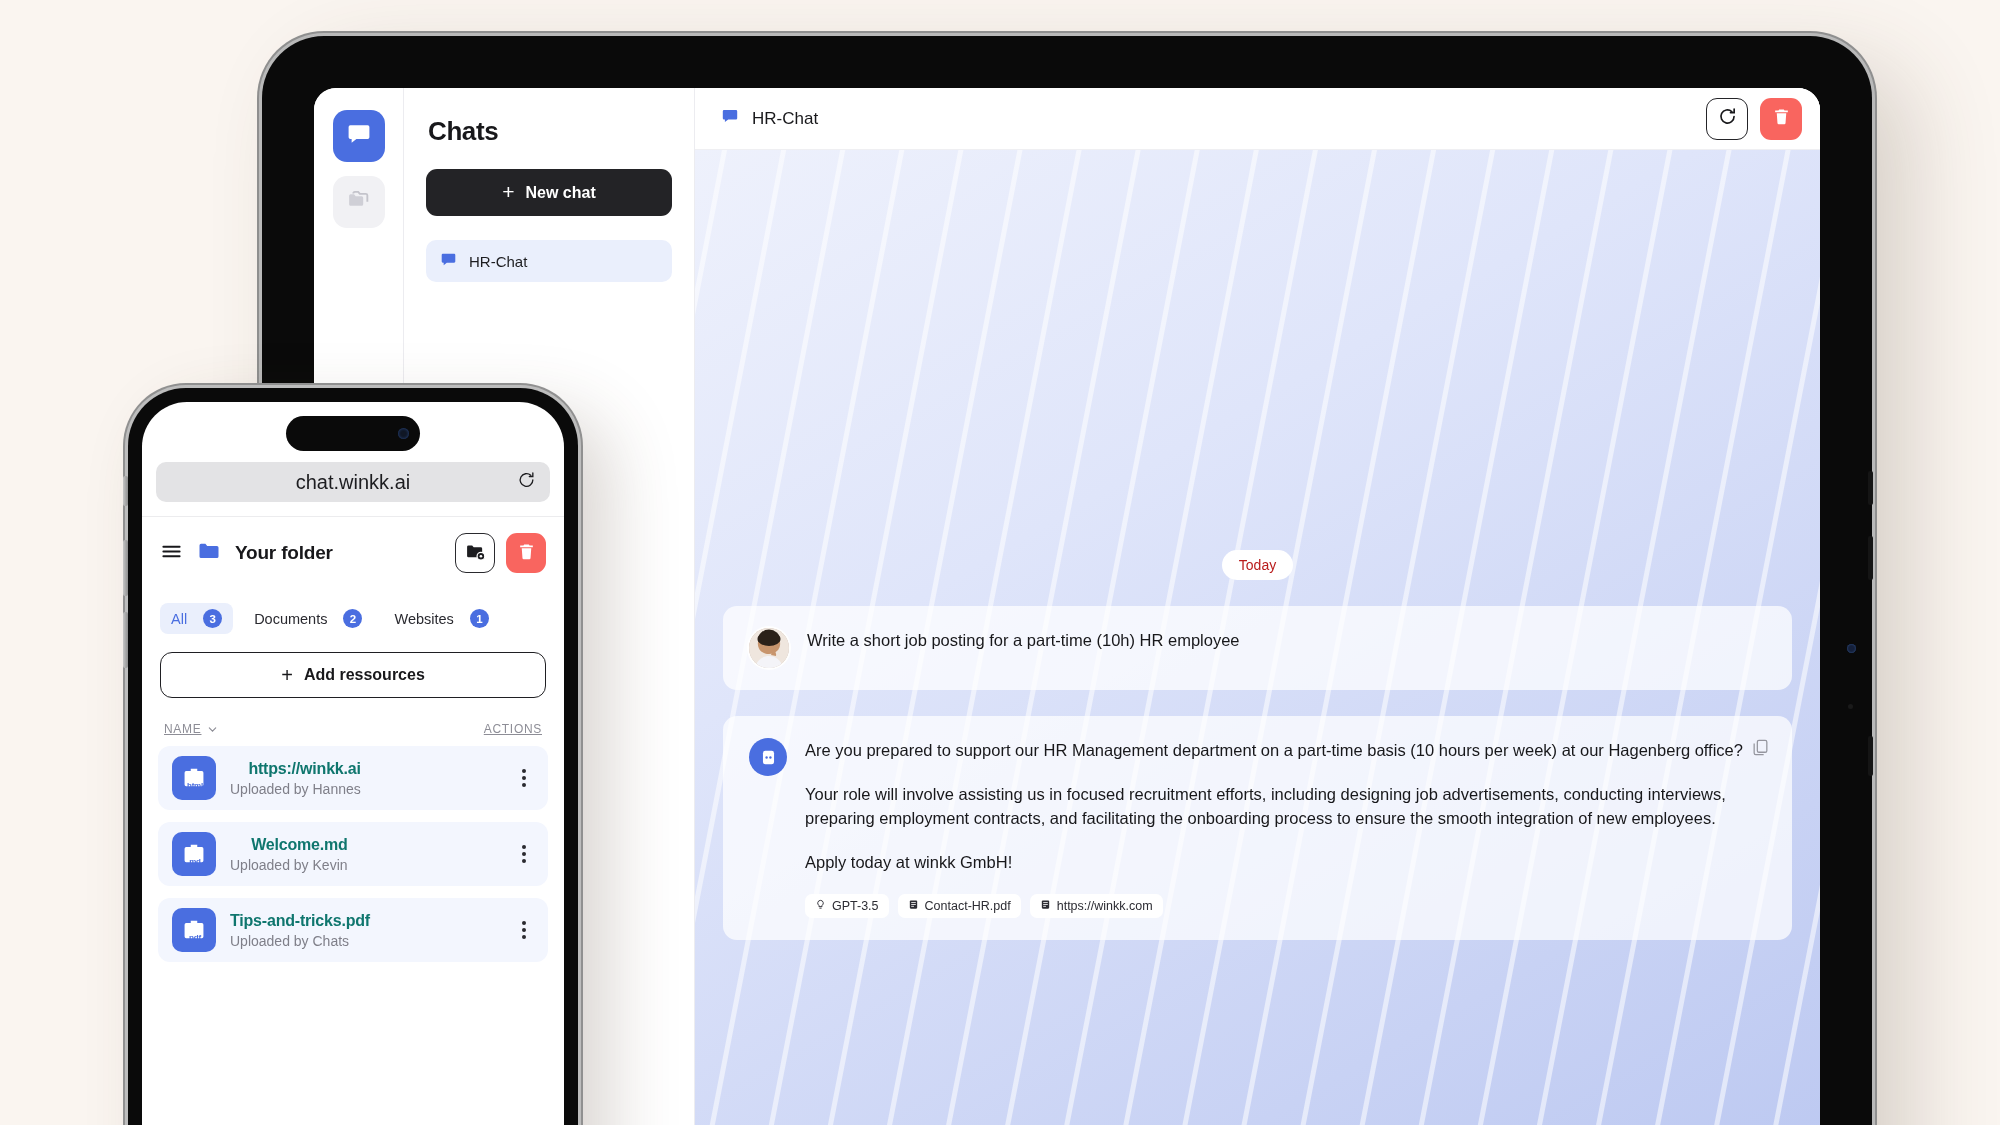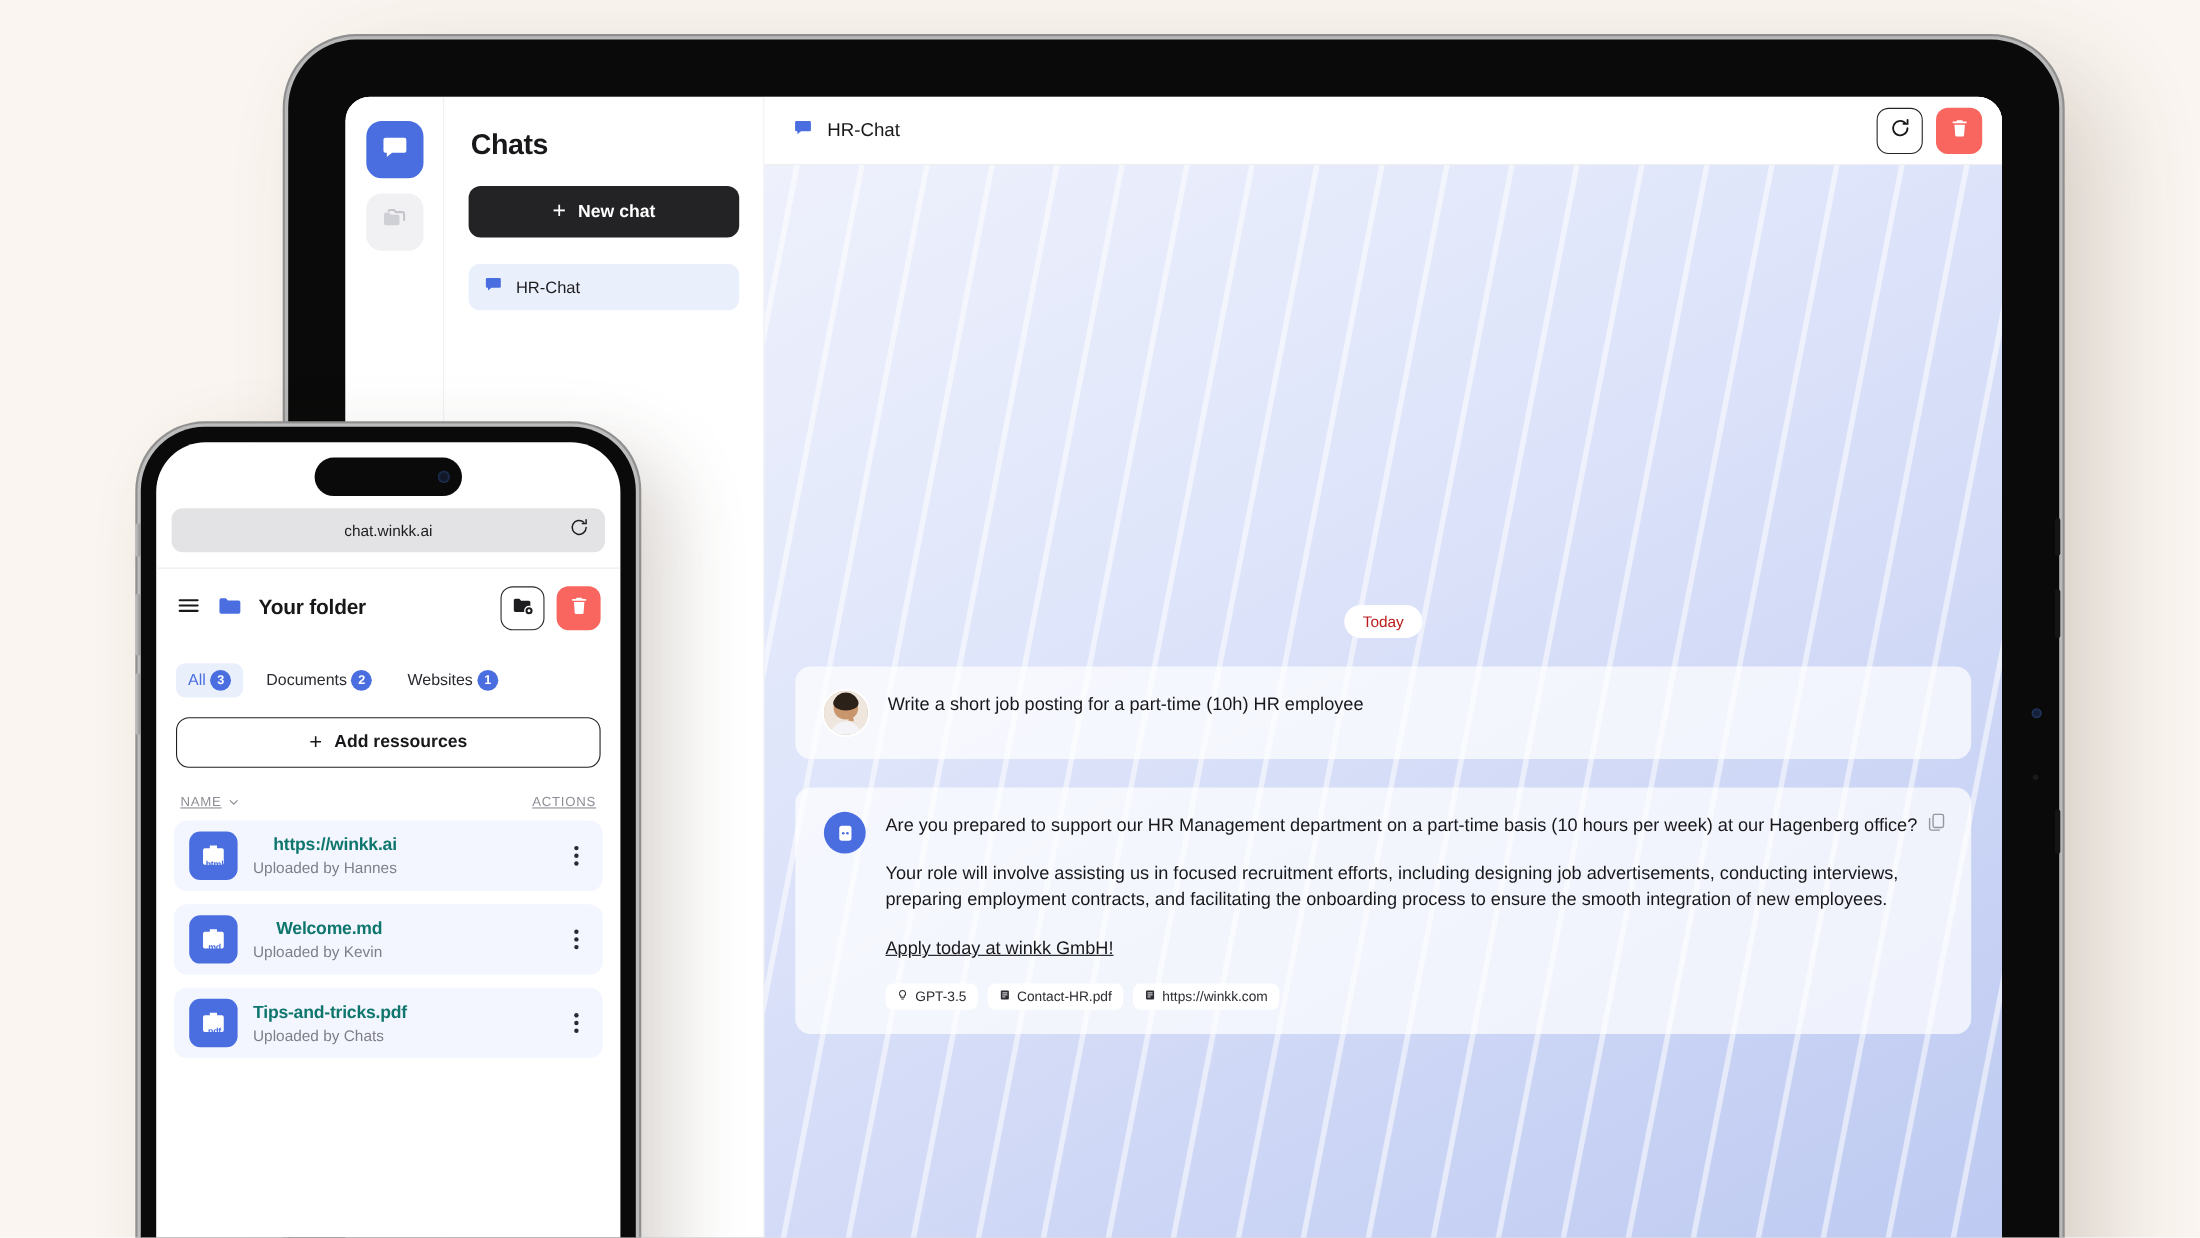--- a/index.html
+++ b/index.html
@@ -135,21 +135,21 @@
     width: 40px; height: 40px; border-radius: 50%; flex: 0 0 40px;
     overflow: hidden; background:#c9b9ae;
     box-shadow: 0 0 0 2px rgba(255,255,255,.9);
   }
   .bot-avatar {
     width: 38px; height: 38px; border-radius: 50%; flex: 0 0 38px;
     background: #4a6ee0; display:flex; align-items:center; justify-content:center;
   }
   .msg-text { font-size: 16.5px; line-height: 1.46; color: #18181b; }
   .msg-text p { margin-bottom: 20px; }
-  .msg-text p:last-child { margin-bottom: 0; text-decoration: underline; }
+  .msg-text p:last-child { margin-bottom: 0; }
   .copy-icon { position: absolute; right: 22px; top: 22px; cursor: pointer; opacity:.55; }
   .chips { display: flex; gap: 9px; margin-top: 20px; flex-wrap: wrap; }
   .chip {
     background:#fff; border-radius: 7px; padding: 5px 10px;
     font-size: 12.5px; color: #2c2c33;
     display: flex; align-items: center; gap: 6px;
     cursor: pointer;
   }
 
   
@@ -176,34 +176,34 @@
     width: 134px; height: 35px; border-radius: 20px; background:#0a0a0a; z-index: 6;
     display:flex; align-items:center; justify-content:flex-end; padding-right:11px;
   }
   .notch .cam { width: 11px; height: 11px; border-radius:50%;
                 background:#101725; box-shadow: inset 0 0 3px #2d4e8c; }
   .urlbar {
     margin: 60px 14px 0; height: 40px; border-radius: 10px; background:#e3e3e5;
     display:flex; align-items:center; justify-content:center; position: relative;
     cursor: text;
   }
-  .urlbar .u { font-size: 14px; color:#1d1d20; }
+  .urlbar .u { font-size: 20px; color:#1d1d20; }
   .urlbar .reload { position:absolute; right: 14px; top: 50%; transform: translateY(-50%); cursor:pointer; }
   .ph-divider { height:1px; background:#ececee; margin-top: 14px; }
   .ph-head {
     height: 72px; display:flex; align-items:center; gap: 14px; padding: 0 18px;
   }
   .ph-head .title { font-size: 19px; font-weight: 700; color:#18181b; letter-spacing:-.2px; }
   .ph-head .spacer { margin-left:auto; display:flex; gap:11px; }
   .ph-sq { width: 40px; height: 40px; border-radius: 11px;
            display:flex; align-items:center; justify-content:center; cursor:pointer; }
   .ph-sq.outline { border:1.5px solid #2a2a2e; background:#fff; }
   .ph-sq.red { background:#f9655f; }
   .tabs { display:flex; align-items:center; gap: 10px; padding: 14px 18px 0; }
-  .tab { display:flex; align-items:center; gap:4px; padding: 6px 11px; border-radius:8px;
+  .tab { display:flex; align-items:center; gap:16px; padding: 6px 11px; border-radius:8px;
          font-size: 14.5px; color:#2a2a30; cursor:pointer; }
   .tab.active { background:#eaeffc; color:#4a6ee0; font-weight:400; }
   .badge { min-width:19px; height:19px; border-radius:50%; background:#4a6ee0; color:#fff;
            font-size: 11.5px; font-weight:700; display:flex; align-items:center;
            justify-content:center; padding: 0 4px; }
   .addres {
     margin: 18px 18px 0; height: 46px; border:1.5px solid #1f1f23; border-radius: 12px;
     display:flex; align-items:center; justify-content:center; gap: 11px;
     font-size: 16px; font-weight:700; color:#18181b; cursor:pointer; background:#fff;
   }

